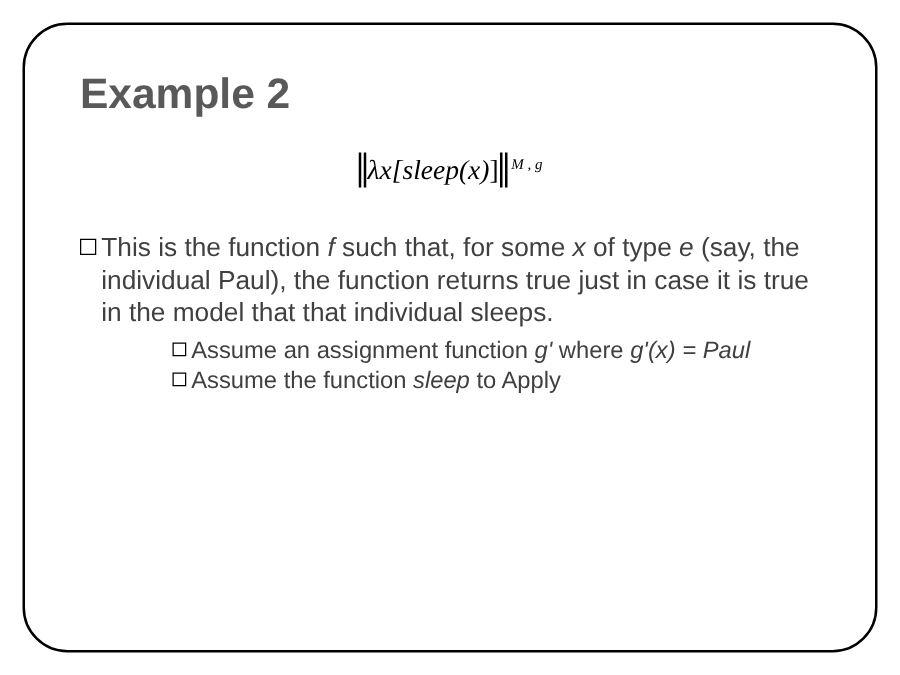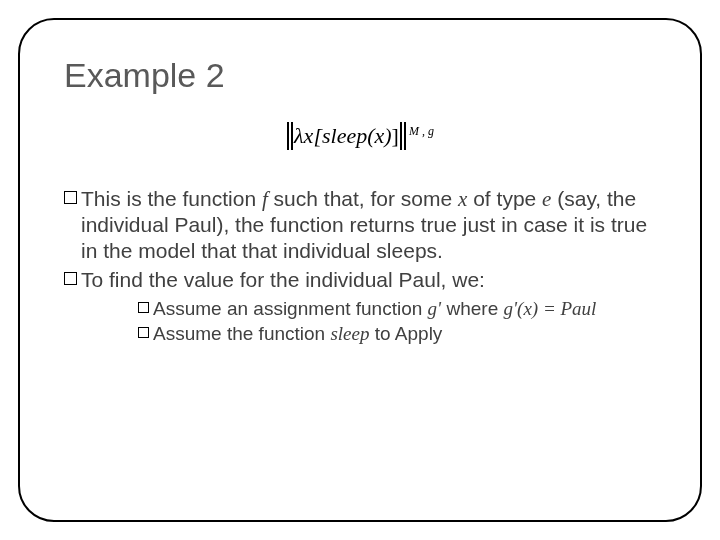--- a/index.html
+++ b/index.html
@@ -17,21 +17,21 @@
     left: 18px;
     right: 18px;
     bottom: 18px;
     border: 2px solid #000;
     border-radius: 36px;
     padding: 36px 44px 28px 44px;
   }
   .title {
     font-size: 34px;
     color: #595959;
-    font-weight: 400;
+    font-weight: 700;
     margin-bottom: 28px;
   }
   .formula {
     text-align: center;
     margin: 18px 0 34px 0;
   }
   .formula-inner {
     font-family: "Times New Roman", Times, serif;
     font-size: 22px;
     color: #000;
@@ -78,21 +78,21 @@
     height: 11px;
     margin-top: 5px;
   }
   .bullet-text { flex: 1; }
   .sub-list {
     margin-left: 26px;
     margin-top: 4px;
     font-size: 19px;
   }
   .sub-list .bullet-row { margin-bottom: 1px; padding-left: 48px; }
-  .italic { font-style: italic; font-family: Liberation Serif, serif; }
+  .italic { font-style: italic; }
 </style>
 </head>
 <body>
 
 <div class="slide-frame">
 
   <h1 class="title">Example 2</h1>
 
   <div class="formula">
     <span class="formula-inner">
@@ -102,24 +102,20 @@
 
   <div class="content">
 
     <div class="bullet-row">
       <span class="bullet-box"></span>
       <div class="bullet-text">
         <span>This is the function </span><span class="italic">f</span><span> such that, for some </span><span class="italic">x</span><span> of type </span><span class="italic">e</span><span> (say, the individual Paul), the function returns true just in case it is true in the model that that individual sleeps.</span>
       </div>
     </div>
 
-    <div class="bullet-row">
-      <span class="bullet-box"></span>
-      <div class="bullet-text">To find the value for the individual Paul, we:</div>
-    </div>
 
     <div class="sub-list">
 
       <div class="bullet-row">
         <span class="bullet-box small"></span>
         <div class="bullet-text">
           <span>Assume an assignment function </span><span class="italic">g'</span><span> where </span><span class="italic">g'(x) = Paul</span>
         </div>
       </div>
 

